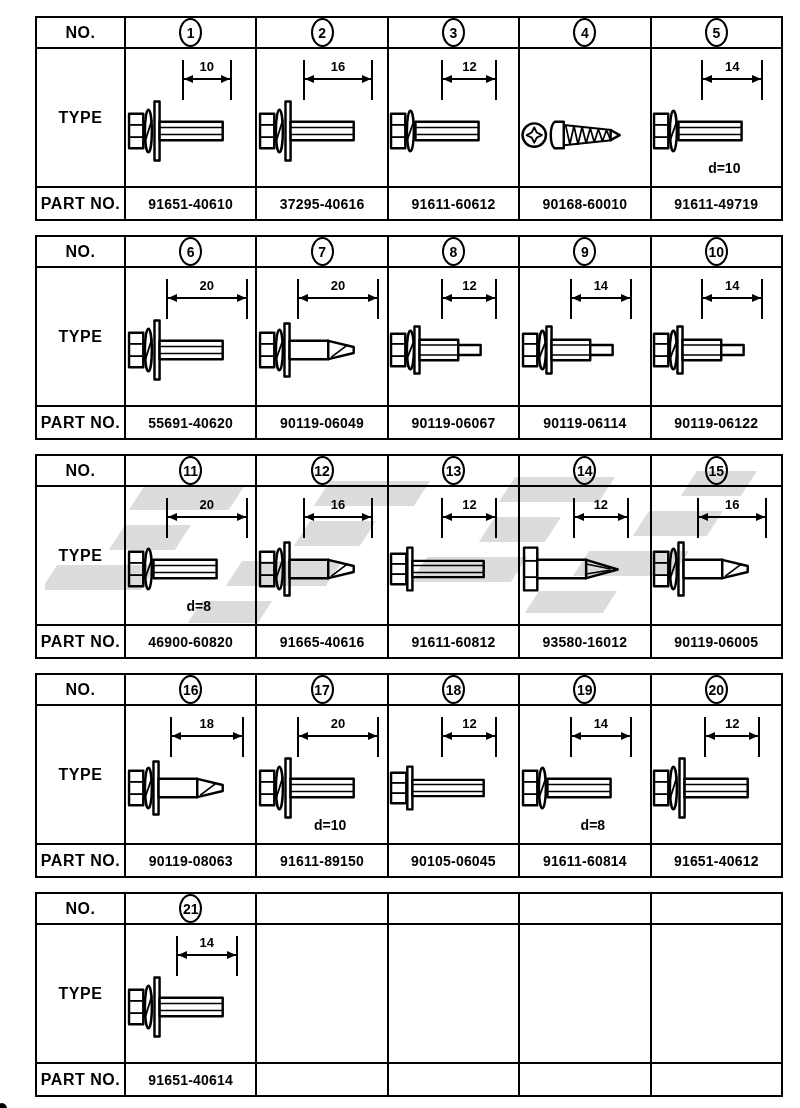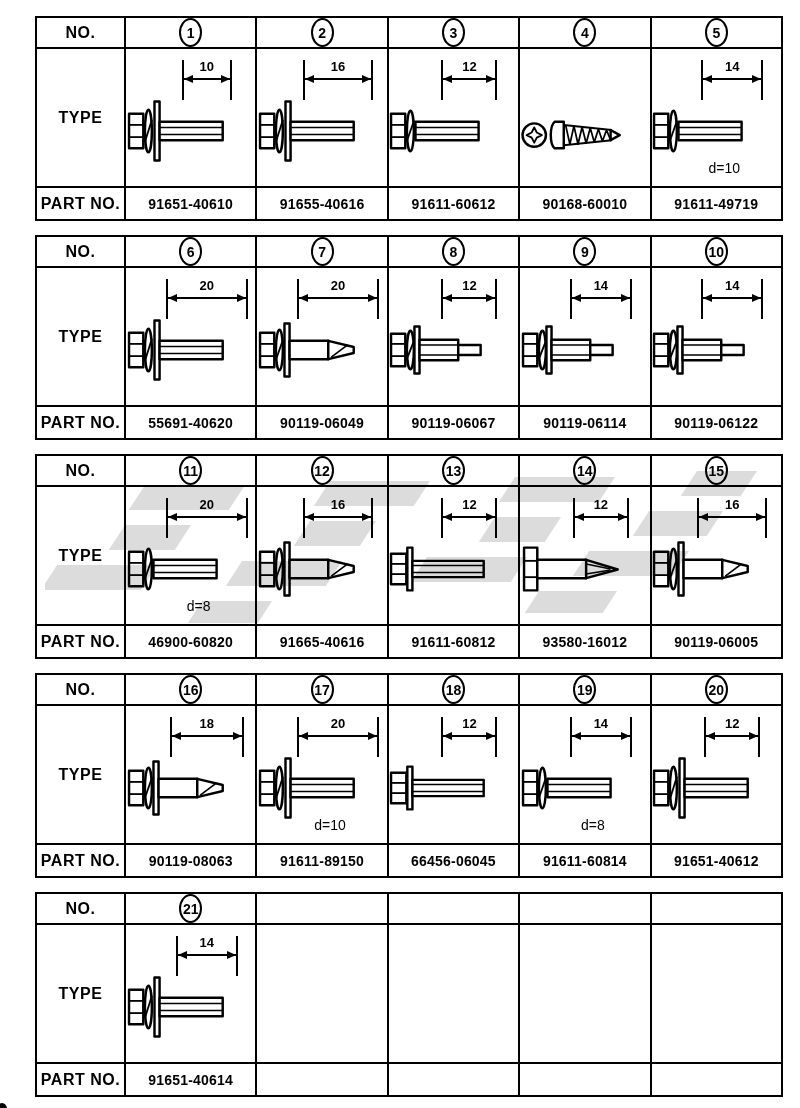--- a/index.html
+++ b/index.html
@@ -43,21 +43,21 @@
   .dim-line{position:absolute;left:0;right:0;top:18px;border-top:2px solid #000;}
   .dim-line::before,.dim-line::after{
     content:"";position:absolute;top:-5px;width:0;height:0;
     border-top:4px solid transparent;border-bottom:4px solid transparent;
   }
   .dim-line::before{left:0;border-right:9px solid #000;}
   .dim-line::after{right:0;border-left:9px solid #000;}
 
   svg.bolt{width:112px;height:66px;margin-top:-4px;transform:translateX(-8px);}
   .dnote{
-    min-height:15px;font-weight:normal;font-size:14px;line-height:15px;
+    min-height:15px;font-weight:bold;font-size:14px;line-height:15px;
     margin-top:-3px;transform:translateX(8px);
   }
 
   svg.watermark{
     position:absolute;left:45px;top:455px;width:720px;height:205px;
     opacity:.55;mix-blend-mode:multiply;pointer-events:none;z-index:5;
   }
   .scan-dot{
     position:absolute;left:-3px;top:1087px;width:10px;height:12px;
     background:#000;border-radius:50%;
@@ -210,21 +210,21 @@
         <svg class="bolt" viewBox="0 0 110 64">
                 <use href="#sym-b"></use>
               </svg>
         <span class="dnote">d=10</span>
             </div>
           </td>
     </tr>
     <tr class="r-part">
       <th>PART NO.</th>
       <td class="pcell">91651-40610</td>
-      <td class="pcell">91655-40616</td>
+      <td class="pcell">37295-40616</td>
       <td class="pcell">91611-60612</td>
       <td class="pcell">90168-60010</td>
       <td class="pcell">91611-49719</td>
     </tr>
   </tbody>
     </table>
 
   <table class="ftab">
     <tbody>
         <tr class="r-no">
@@ -463,21 +463,21 @@
                 <use href="#sym-a"></use>
               </svg>
         <span class="dnote"></span>
             </div>
           </td>
     </tr>
     <tr class="r-part">
       <th>PART NO.</th>
       <td class="pcell">90119-08063</td>
       <td class="pcell">91611-89150</td>
-      <td class="pcell">66456-06045</td>
+      <td class="pcell">90105-06045</td>
       <td class="pcell">91611-60814</td>
       <td class="pcell">91651-40612</td>
     </tr>
   </tbody>
     </table>
 
   <table class="ftab">
     <tbody>
         <tr class="r-no">
       <th>NO.</th>

